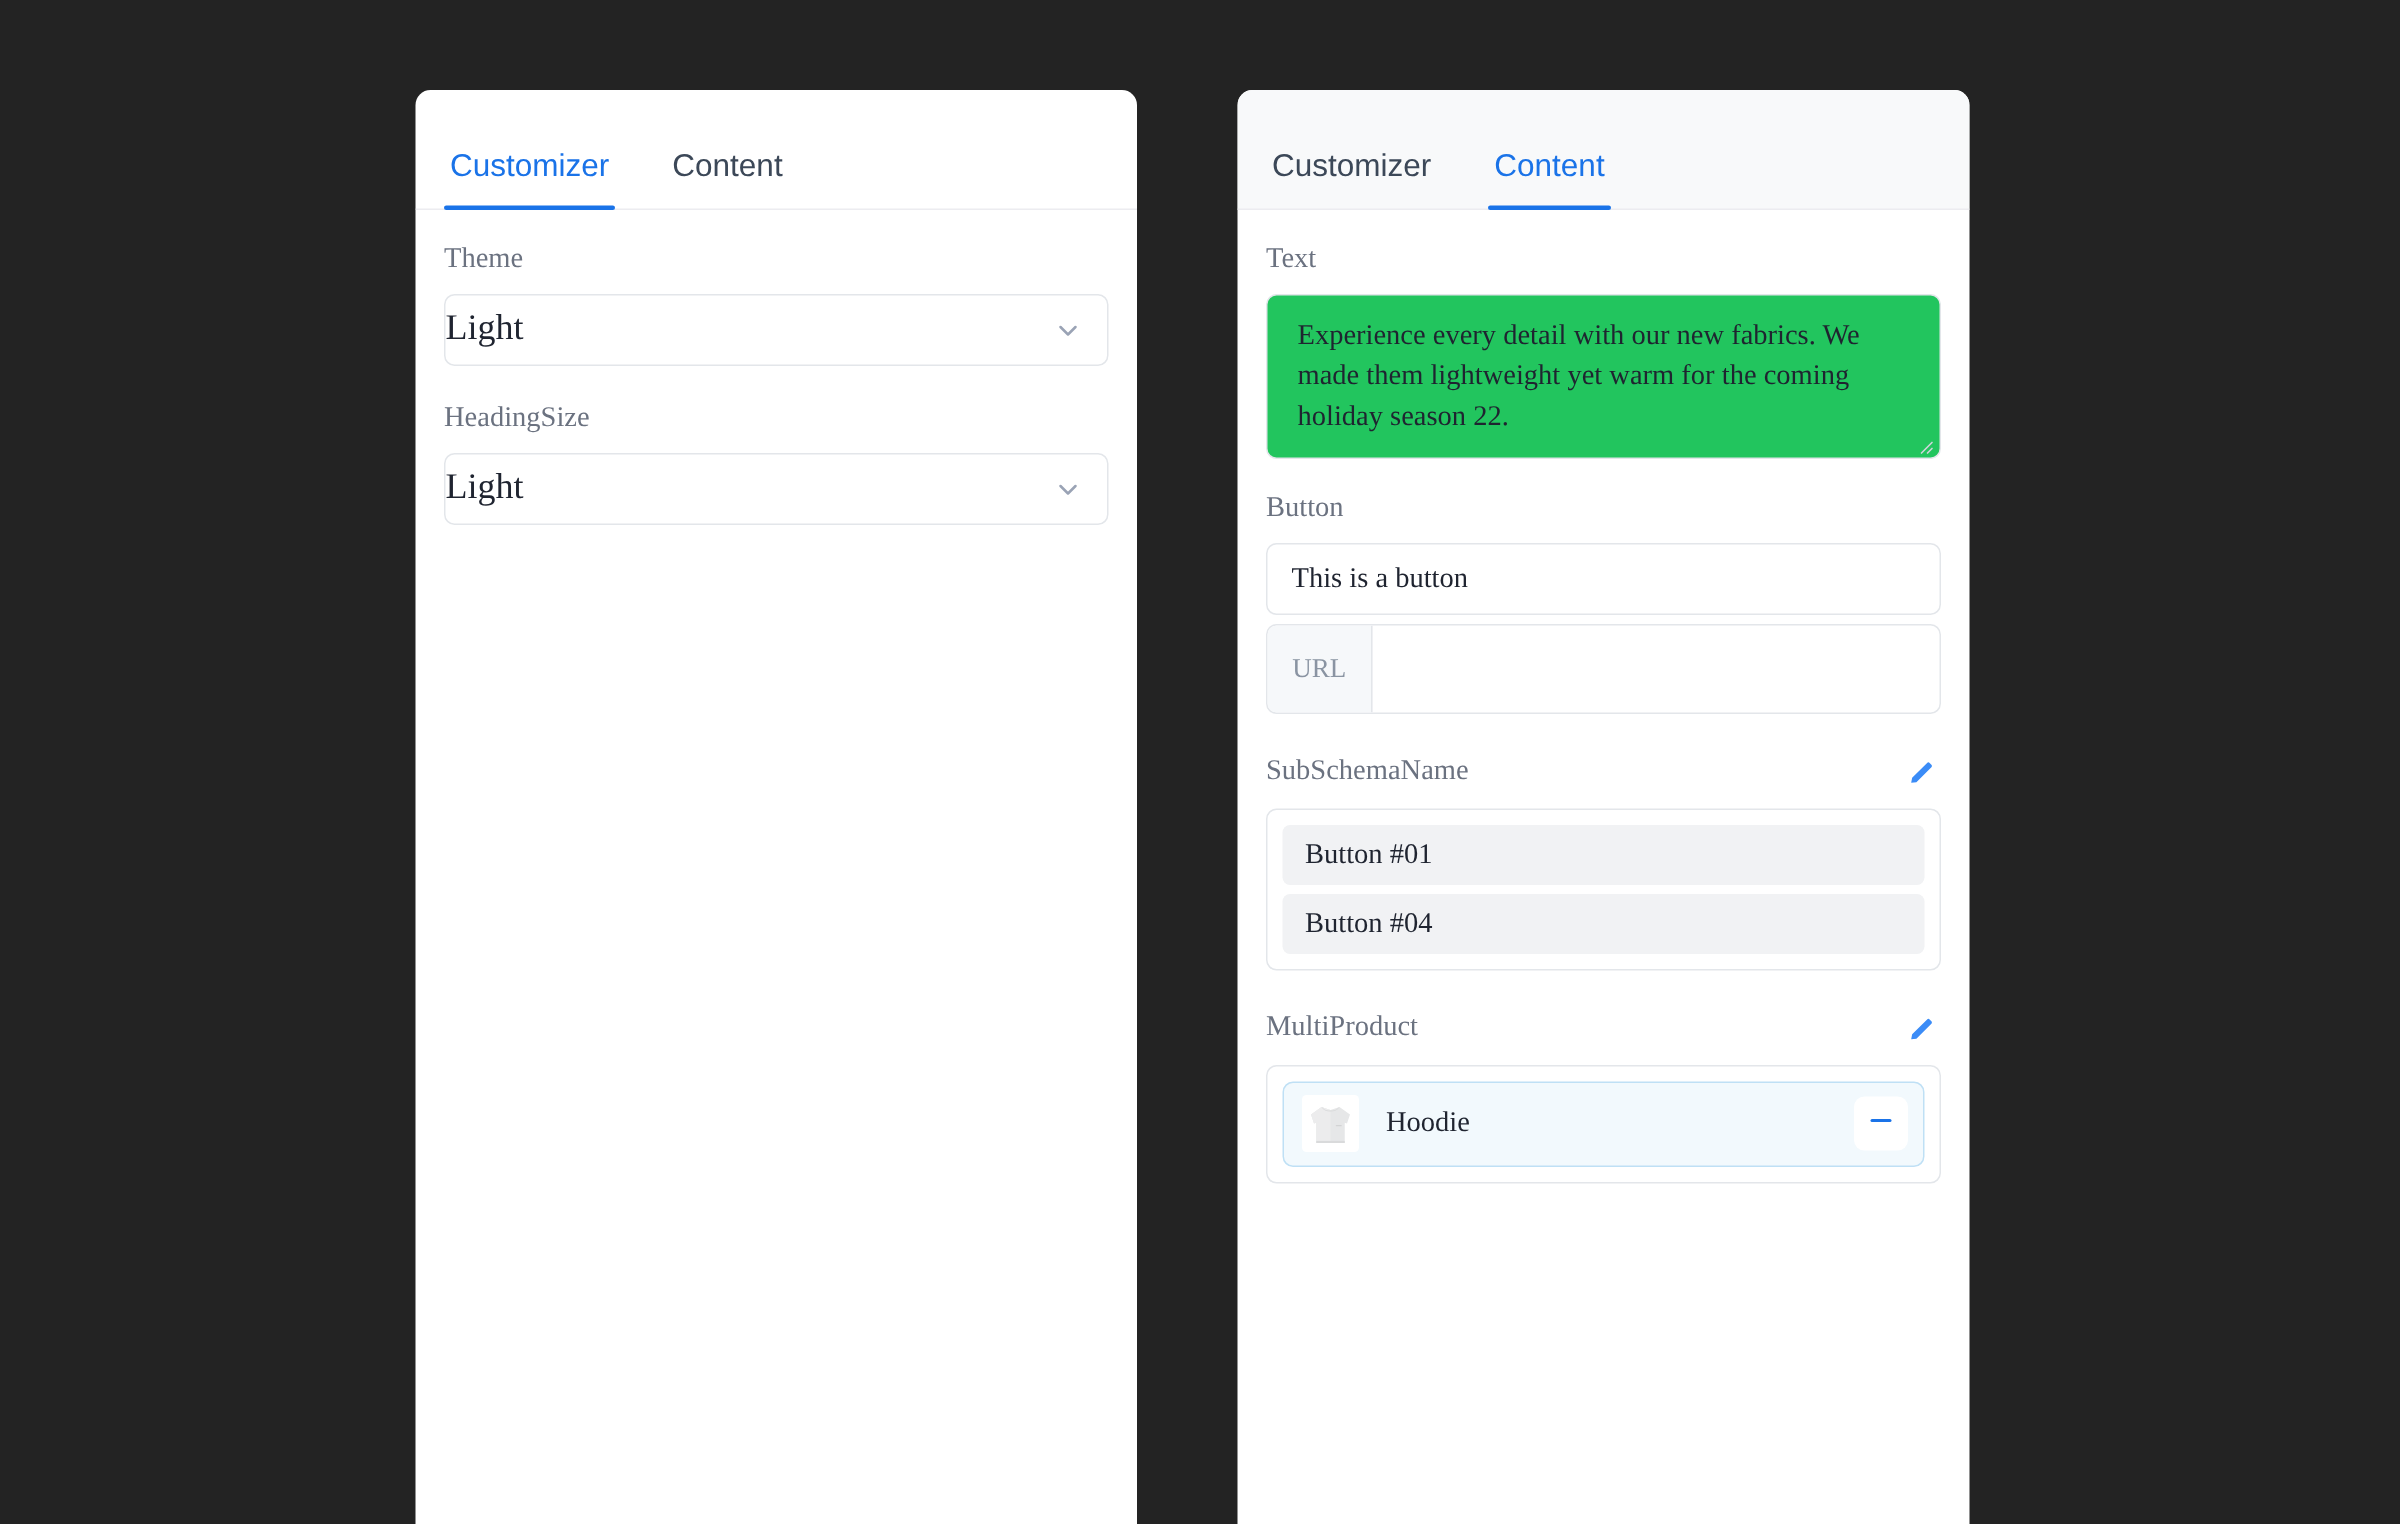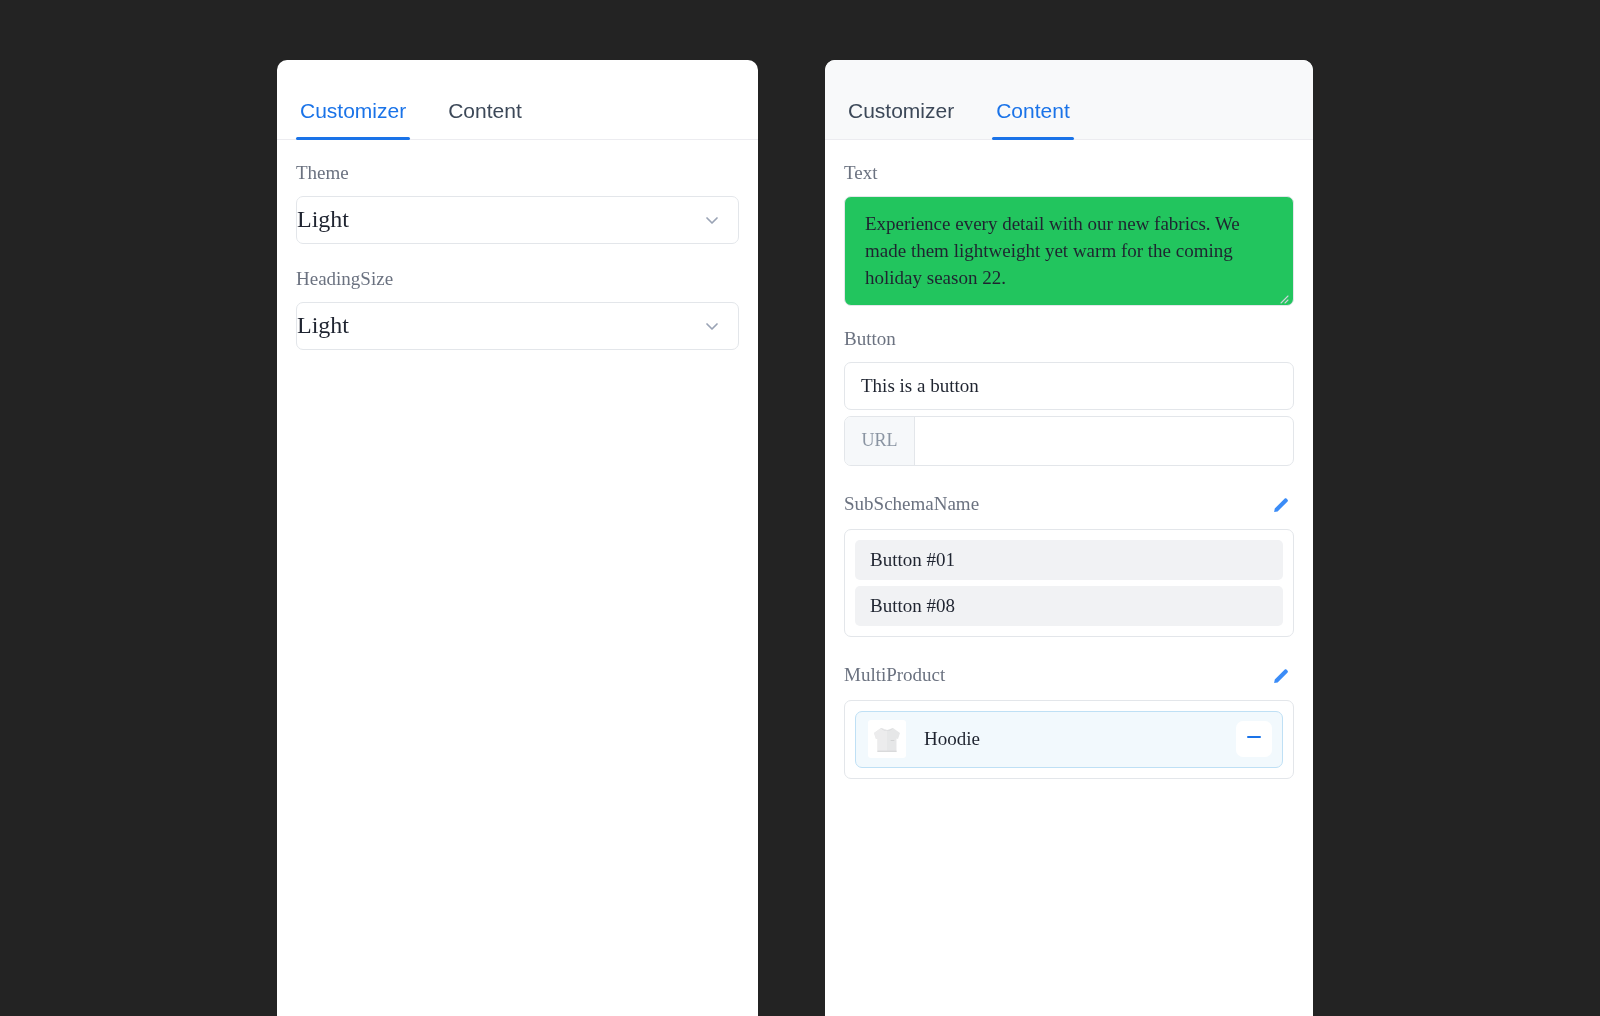--- a/index.html
+++ b/index.html
@@ -135,21 +135,21 @@
     align-items: center;
     padding: 0 16px;
     font-size: 19px;
     color: #1f2430;
     margin-bottom: 6px;
   }
 
   
   .input-group {
     display: flex;
-    height: 50px;
+    height: 60px;
     border: 1px solid #e3e6ea;
     border-radius: 7px;
     overflow: hidden;
     background: #fff;
     margin-bottom: 26px;
   }
   .input-group .prefix {
     width: 70px;
     background: #f6f8fa;
     border-right: 1px solid #e3e6ea;
@@ -328,21 +328,21 @@
             <svg width="22" height="22" viewBox="0 0 24 24" fill="none">
               <path d="M4.5 19.5 L5.2 15.9 L16.1 5 C16.6 4.5 17.4 4.5 17.9 5 L19.2 6.3 C19.7 6.8 19.7 7.6 19.2 8.1 L8.3 19 L4.5 19.5 Z" fill="#3b8cf7"></path>
             </svg>
           </span>
         </div>
         <div class="box">
           <div class="chip">
             <span>Button #01</span>
           </div>
           <div class="chip">
-            <span>Button #08</span>
+            <span>Button #04</span>
           </div>
         </div>
       </div>
 
       <div class="field">
         <div class="flabel-row">
           <span class="flabel">MultiProduct</span>
           <span class="pencil-btn">
             <svg width="22" height="22" viewBox="0 0 24 24" fill="none">
               <path d="M4.5 19.5 L5.2 15.9 L16.1 5 C16.6 4.5 17.4 4.5 17.9 5 L19.2 6.3 C19.7 6.8 19.7 7.6 19.2 8.1 L8.3 19 L4.5 19.5 Z" fill="#3b8cf7"></path>

